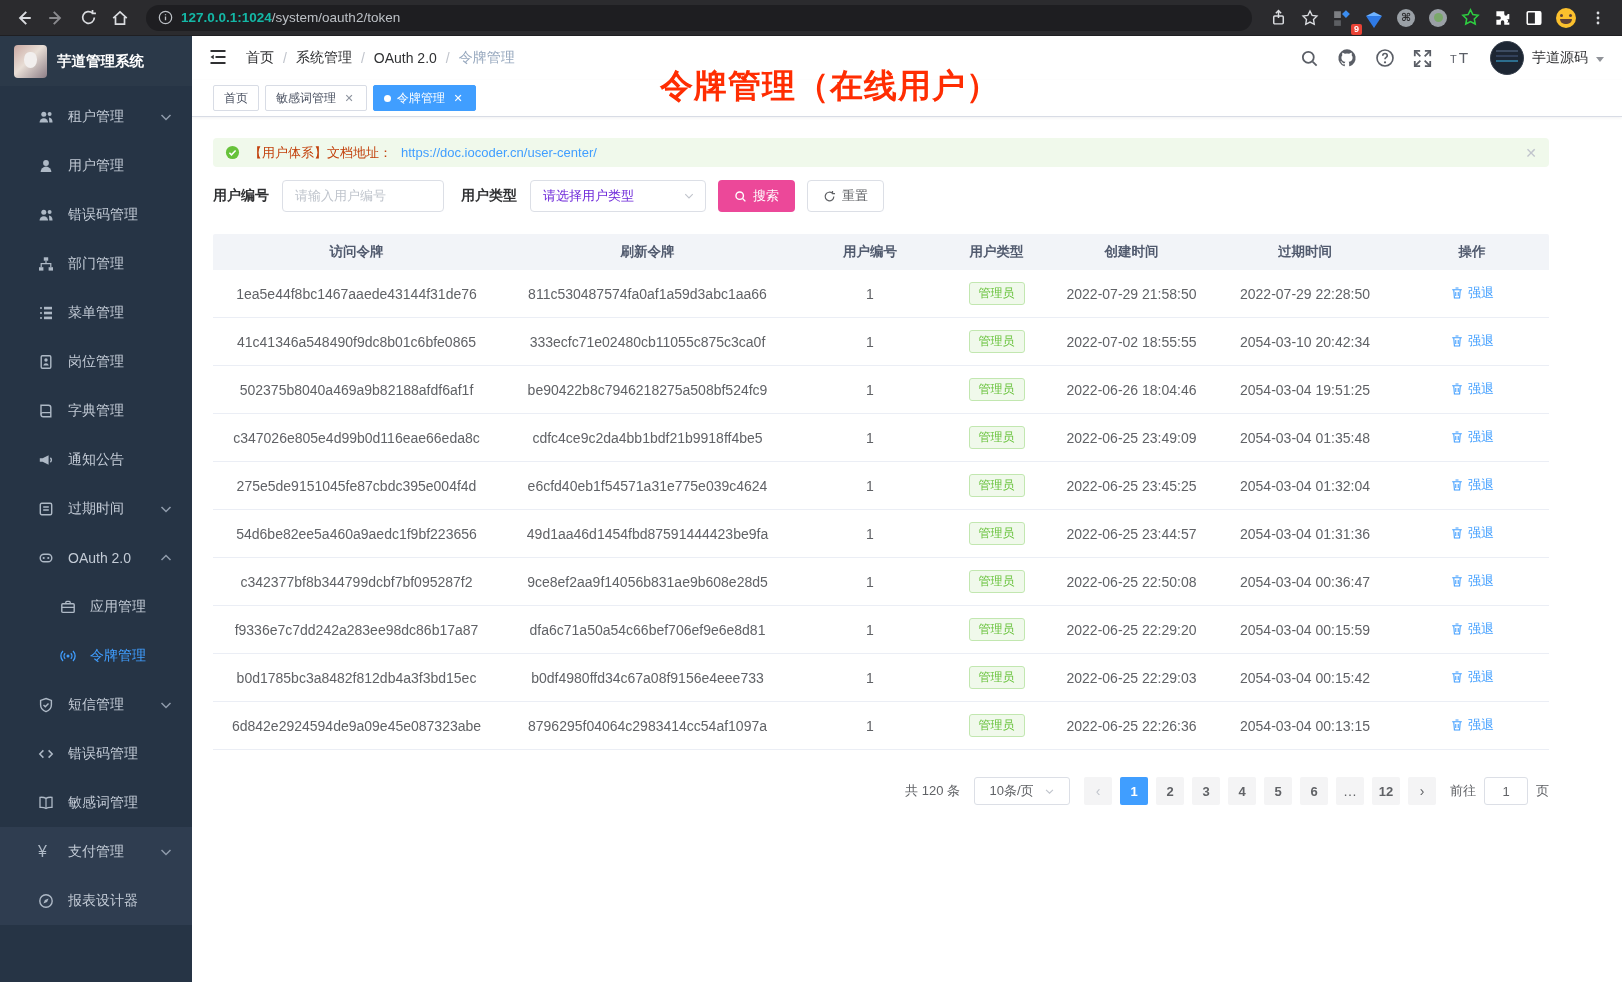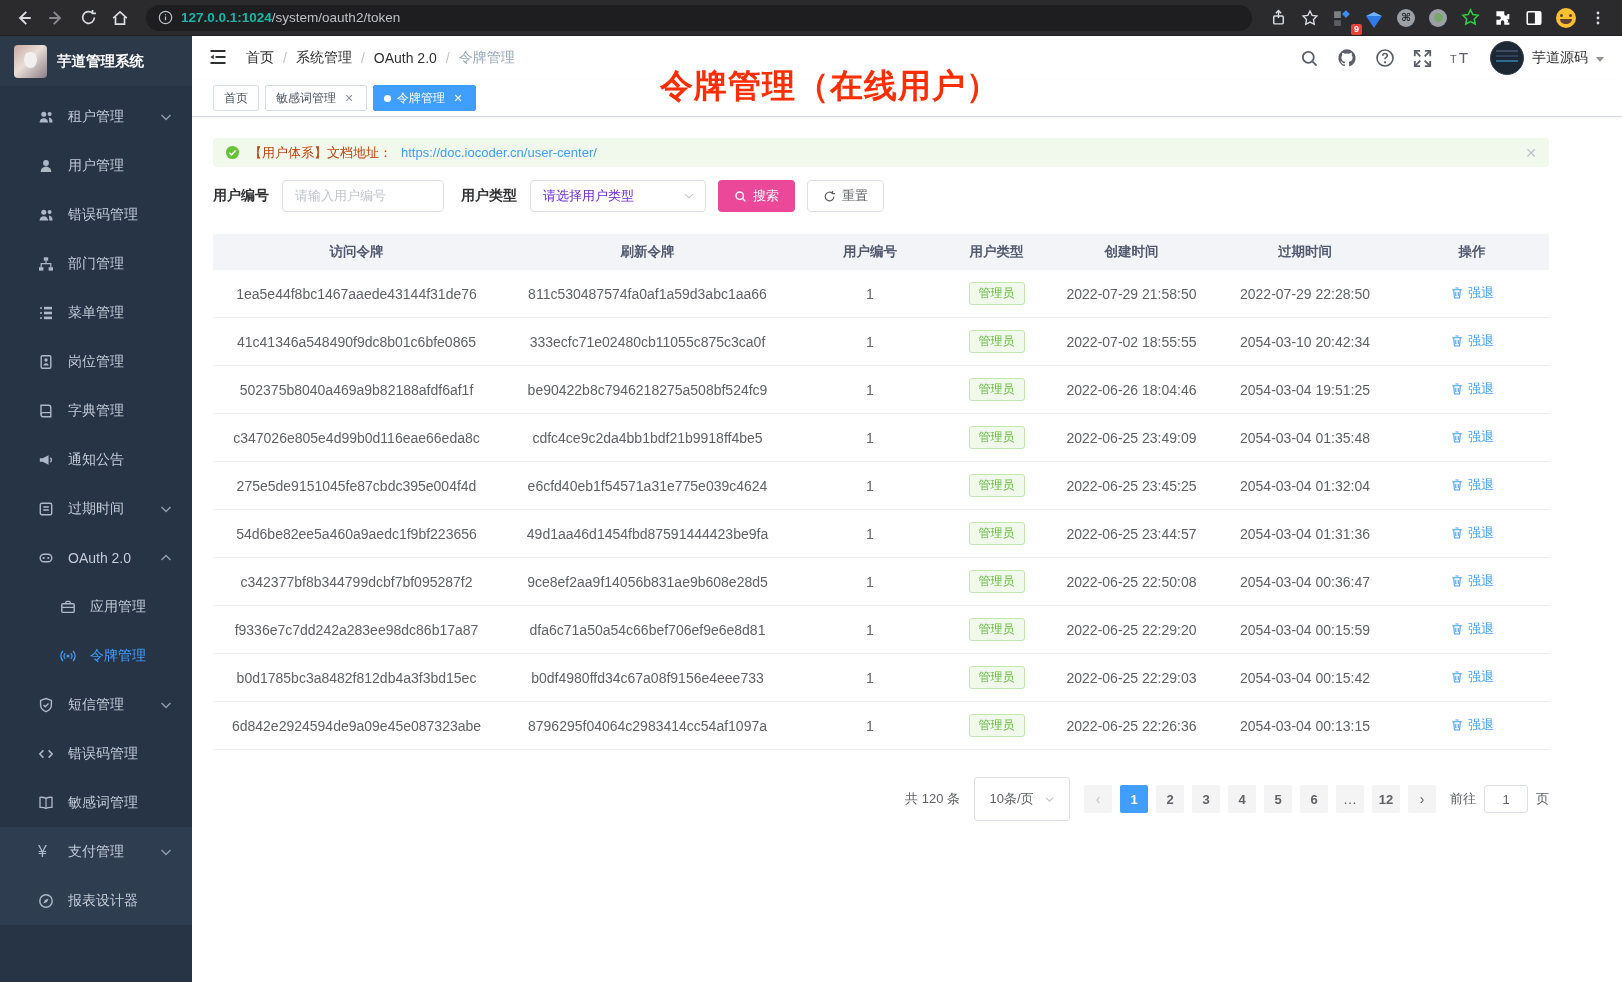--- a/index.html
+++ b/index.html
@@ -119,21 +119,21 @@
   .t-head .t-cell { font-weight:700; color:#515a6e; font-size:13.5px; }
   .t-body .t-row { height:48px; background:#fff; }
   .t-cell { text-align:center; white-space:nowrap; overflow:hidden; }
   .badge-success { display:inline-block; background:#f0f9eb; border:1px solid #c2e7b0; color:#67c23a;
     font-size:12px; padding:2px 9px; border-radius:3px; }
   .action-link { color:#409eff; font-size:13px; display:inline-flex; align-items:center; gap:4px;
     cursor:pointer; justify-content:center;}
 
   .pager-row { display:flex; align-items:center; justify-content:flex-end; gap:14px;
     margin-top:27px; font-size:13px; color:#606266; }
-  .page-size { width:96px; height:44px; border:1px solid #dcdfe6; border-radius:3px; display:flex;
+  .page-size { width:96px; height:28px; border:1px solid #dcdfe6; border-radius:3px; display:flex;
     align-items:center; justify-content:center; gap:10px; color:#606266; cursor:pointer; background:#fff;}
   .pager { display:flex; align-items:center; gap:8px; }
   .pg { min-width:28px; height:28px; background:#f4f4f5; color:#606266; border-radius:2px;
     display:flex; align-items:center; justify-content:center; font-weight:700; font-size:13px; cursor:pointer;}
   .pg.arrow { font-weight:400; font-size:14px; }
   .pg.disabled { color:#c0c4cc; cursor:default; }
   .pg.active { background:#409eff; color:#fff; cursor:default; }
   .goto { display:flex; align-items:center; gap:8px; }
   .goto-input { width:44px; height:28px; border:1px solid #dcdfe6; border-radius:3px; text-align:center;
     font-size:13px; color:#606266; font-family:"Liberation Sans","DejaVu Sans",sans-serif;}

